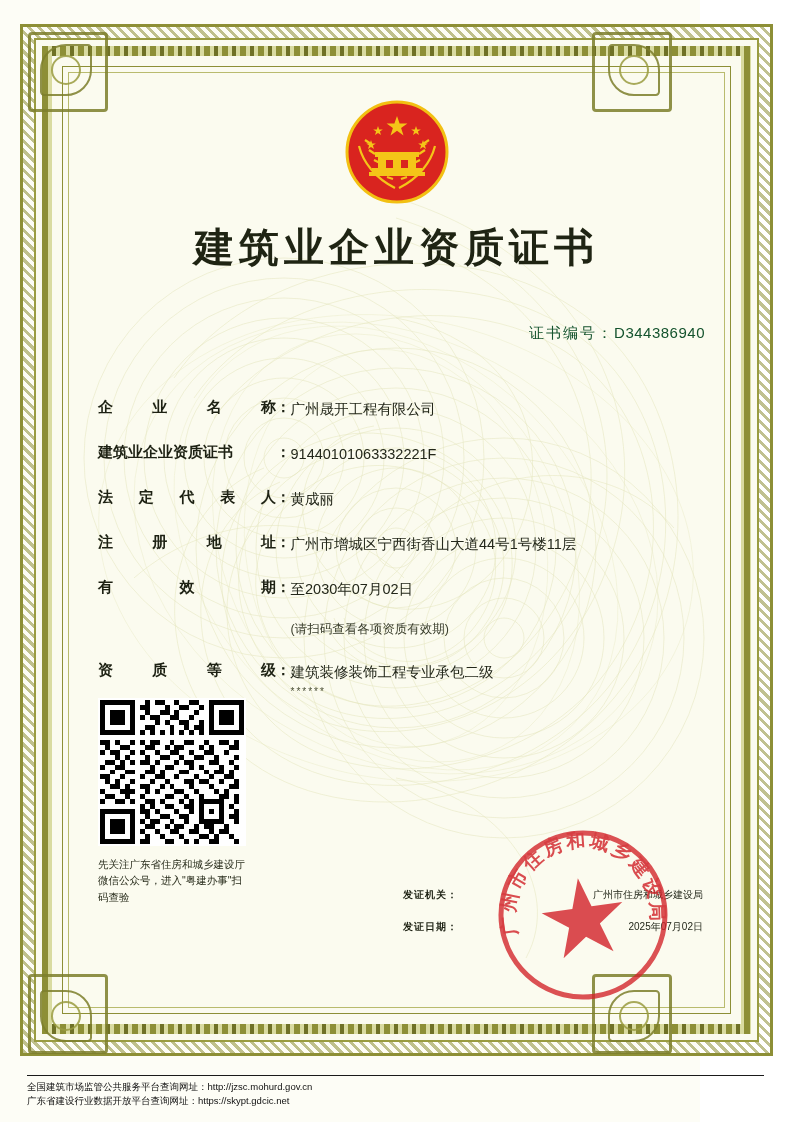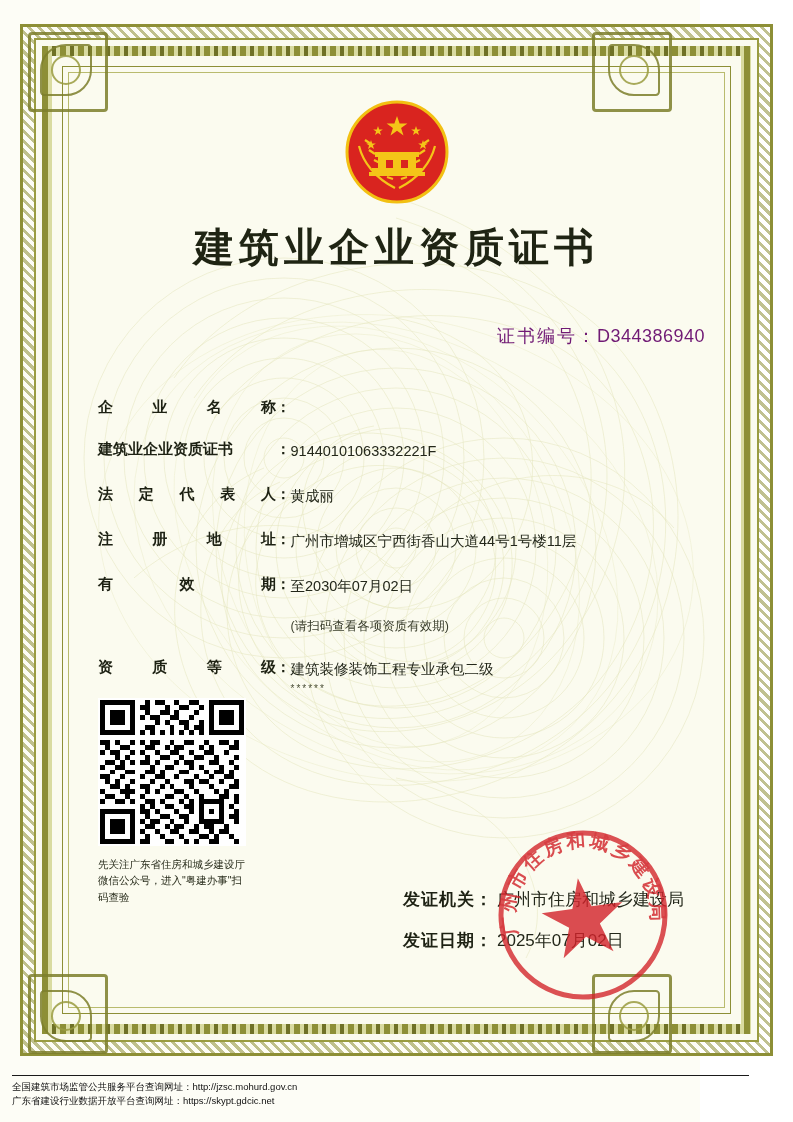--- a/index.html
+++ b/index.html
@@ -134,22 +134,22 @@
     font-size: 40px;
     font-weight: bold;
     letter-spacing: 5px;
     color: #1f2413;
   }
 
   .cert-no {
     position: absolute;
     right: 14px;
     top: 246px;
-    font-size: 18px;
-    color: #701a75;
+    font-size: 15px;
+    color: #14532d;
     letter-spacing: 0.5px;
   }
   .cert-no .no-label { letter-spacing: 2px; }
 
   .fields {
     position: absolute;
     left: 24px;
     top: 320px;
     width: 600px;
   }
@@ -222,23 +222,23 @@
   
   .issuer {
     position: absolute;
     right: 16px;
     top: 810px;
     text-align: left;
     width: 300px;
   }
   .issuer-row {
     display: flex;
-    font-size: 17px;
+    font-size: 10px;
     margin-bottom: 18px;
-    justify-content: flex-start;
+    justify-content: space-between;
   }
   .issuer-label {
     font-weight: bold;
     color: #1d2113;
     letter-spacing: 1px;
   }
   .issuer-value {
     color: #23271a;
     padding-left: 4px;
   }
@@ -251,21 +251,21 @@
     width: 190px; height: 190px;
     opacity: 0.88;
     pointer-events: none;
   }
 
   
   .footer {
     position: absolute;
     left: 0; right: 0;
     bottom: 14px;
-    padding-left: 12px;
+    padding-left: 27px;
   }
   .footer-line {
     border-top: 1px solid #1a1a1a;
     width: 737px;
     margin-bottom: 4px;
   }
   .footer-text {
     font-size: 9.5px;
     line-height: 1.5;
     color: #111;
@@ -375,20 +375,21 @@
     <div class="fields">
 
       <div class="field-row">
         <div class="field-label spread">
             <span>企</span>
             <span>业</span>
             <span>名</span>
             <span>称</span>
           </div>
         <div class="field-colon">：</div>
+        <div class="field-value">广州晟开工程有限公司</div>
       </div>
 
       <div class="field-row">
         <div class="field-label">建筑业企业资质证书</div>
         <div class="field-colon">：</div>
         <div class="field-value">91440101063332221F</div>
       </div>
 
       <div class="field-row">
         <div class="field-label spread">

